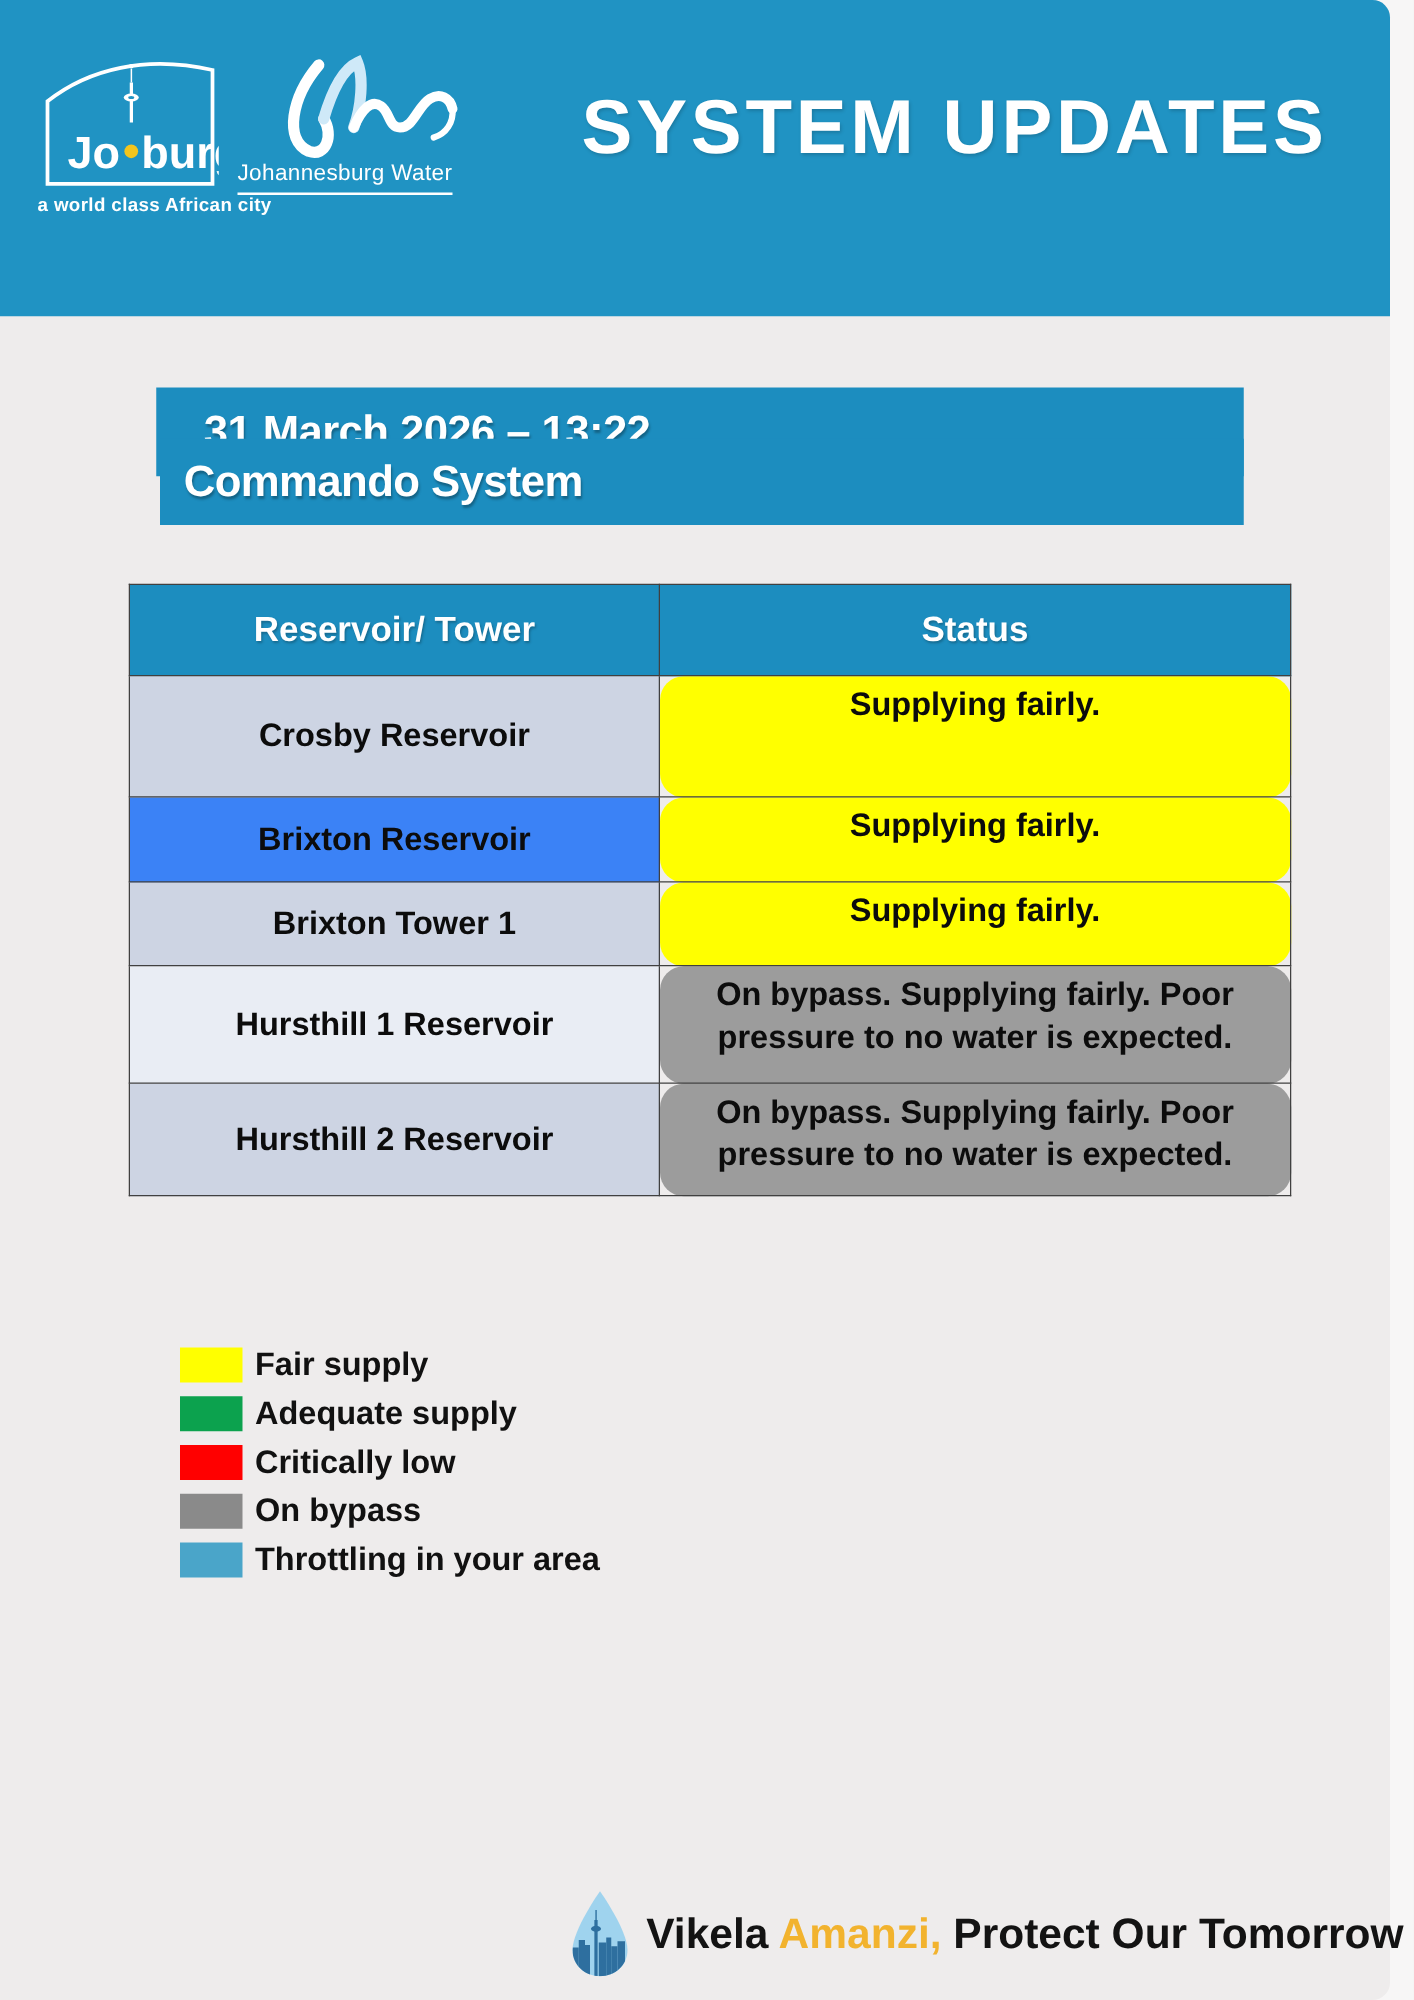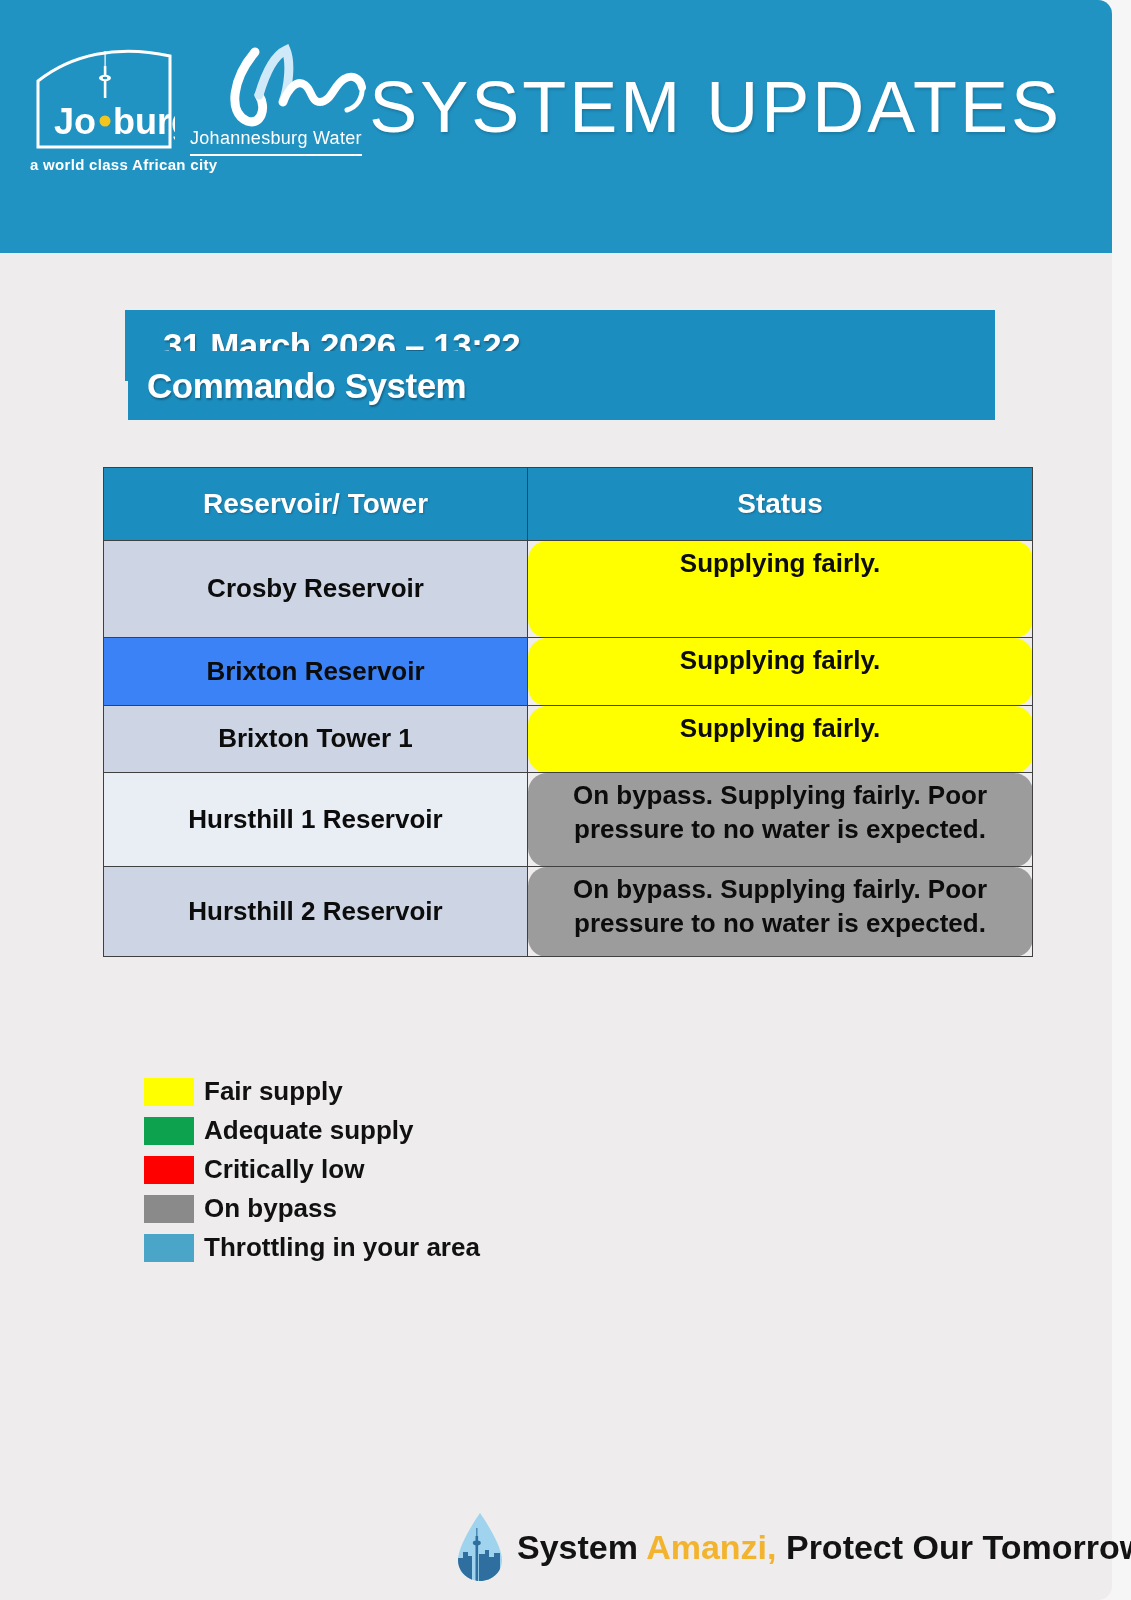--- a/index.html
+++ b/index.html
@@ -27,21 +27,21 @@
     color:#fff; font-size:15px; font-weight:bold; letter-spacing:.3px;
   }
   .jw-svg { position:absolute; left:193px; top:44px; }
   .jw-wordmark {
     position:absolute; left:190px; top:128px;
     color:#fff; font-size:18px; font-weight:400; letter-spacing:.3px;
     padding-bottom:5px; border-bottom:2px solid #fff;
   }
   .page-title {
     position:absolute; right:50px; top:66px;
-    color:#fff; font-size:72px; font-weight:normal; letter-spacing:3px;
+    color:#fff; font-size:61px; font-weight:bold; letter-spacing:3px;
     text-shadow:1px 2px 3px rgba(0,0,0,.18);
     white-space:nowrap;
   }
   
   .banner {
     position:absolute; background:#1C8DBF; color:#fff;
     display:flex; align-items:center;
     font-size:35px; font-weight:bold;
     text-shadow:1px 2px 2px rgba(0,0,0,.30);
     letter-spacing:-.5px;
@@ -207,17 +207,17 @@
         <rect x="19.5" y="24" width="2.6" height="46"></rect>
         <ellipse cx="20.8" cy="31" rx="4" ry="2.4"></ellipse>
         <rect x="20.3" y="16" width="1.1" height="8"></rect>
         <rect x="23" y="42" width="6" height="28"></rect>
         <rect x="29" y="38" width="4" height="32"></rect>
         <rect x="33" y="45" width="5" height="25"></rect>
         <rect x="38" y="41" width="6" height="29"></rect>
       </g>
     </svg>
     <div class="footer-text">
-      <span>System </span><span id="footer-accent" style="color: rgb(242, 179, 46);">Amanzi,</span><span> Protect Our Tomorrow</span>
+      <span>Vikela </span><span id="footer-accent" style="color: rgb(242, 179, 46);">Amanzi,</span><span> Protect Our Tomorrow</span>
     </div>
   </div>
 
 </div>
 
 </body></html>

